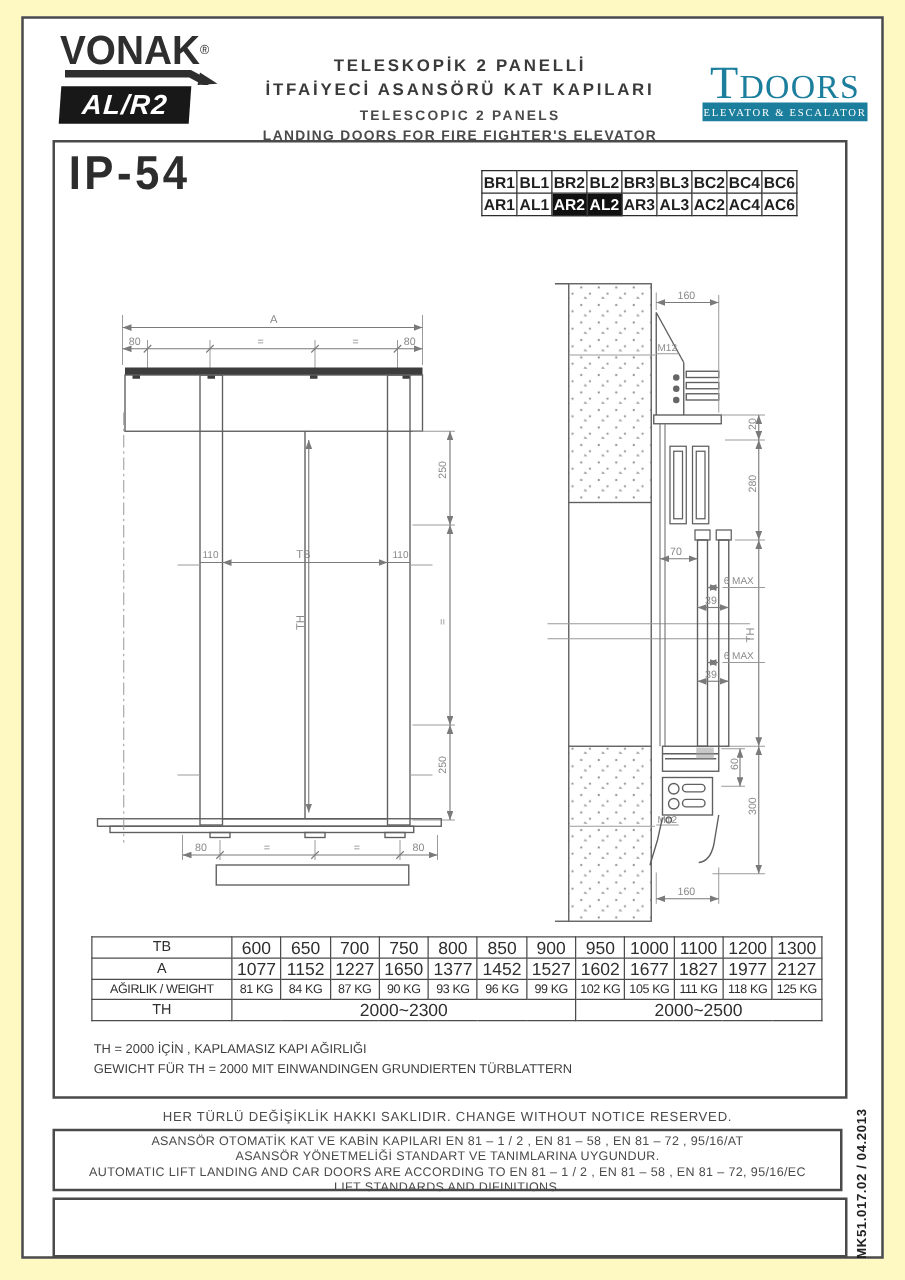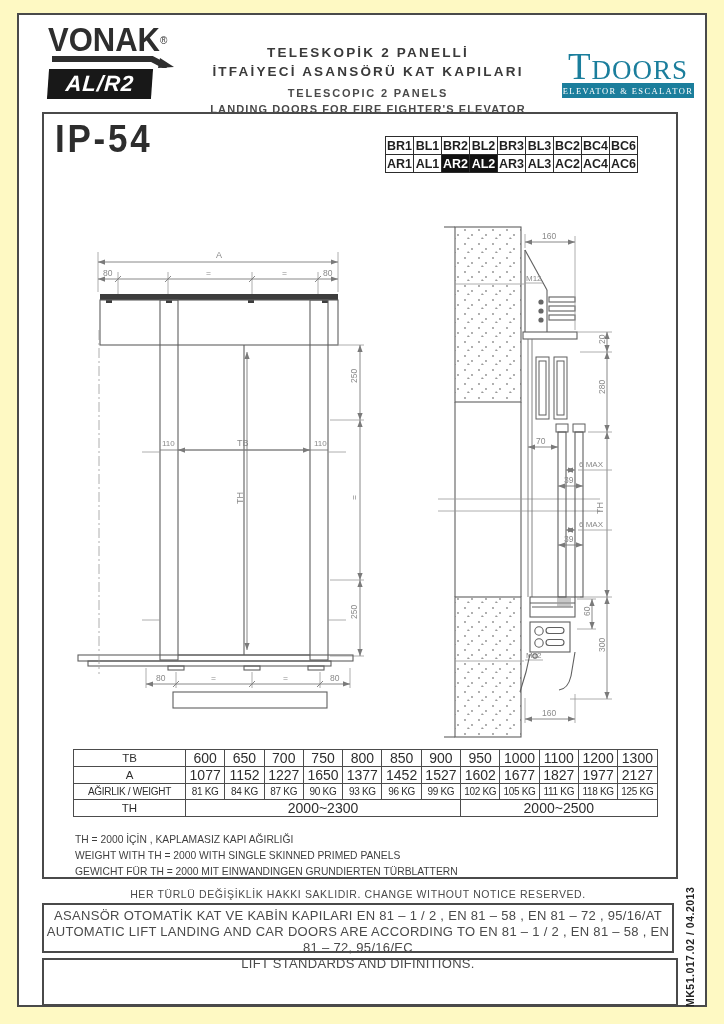--- a/index.html
+++ b/index.html
@@ -48,21 +48,21 @@
                  font-size:14px;color:#2e2e2e;padding:0;overflow:hidden;white-space:nowrap;}
   .spec-table td.row-header{font-size:11.5px;}
   .spec-table td.small-header{font-size:6.6px;letter-spacing:0;}
   .spec-table tr.small-cells td{font-size:10px;letter-spacing:-0.3px;}
   .notes{position:absolute;left:75px;top:820px;font-size:10.3px;color:#3f3f3f;line-height:1.55;margin-top:12px;}
 
   
   .notice{position:absolute;left:42px;top:888px;width:632px;text-align:center;
           font-size:10.5px;letter-spacing:0.6px;color:#4a4a4a;}
   .standards-box{position:absolute;left:42px;top:903px;width:632px;height:50px;
-                 border:2px solid #4a4a4a;text-align:center;font-size:13px;color:#4a4a4a;
+                 border:2px solid #4a4a4a;text-align:center;font-size:10px;color:#4a4a4a;
                  line-height:1.23;padding-top:3px;box-sizing:border-box;letter-spacing:0.3px;}
   .empty-box{position:absolute;left:42px;top:958px;width:632px;height:44px;border:2px solid #4a4a4a;}
   .doc-code{position:absolute;left:684px;top:845px;height:162px;width:18px;
             writing-mode:vertical-rl;transform:rotate(180deg);font-size:10.5px;
             font-weight:700;color:#222;letter-spacing:0.5px;}
 </style>
 </head>
 <body>
 
 <div class="page">
@@ -415,25 +415,25 @@
         <tr>
           <td class="row-header">TH</td>
           <td colspan="7">2000~2300</td>
           <td colspan="5">2000~2500</td>
         </tr>
       </tbody>
   </table>
 
   <div class="notes">
     <div>TH = 2000 İÇİN , KAPLAMASIZ KAPI AĞIRLIĞI</div>
-    <div>WEIGHT WITH TH = 2000 WITH SINGLE SKINNED PRIMED PANELS</div>
     <div>GEWICHT FÜR TH = 2000 MIT EINWANDINGEN GRUNDIERTEN TÜRBLATTERN</div>
   </div>
 
   <div class="notice">HER TÜRLÜ DEĞİŞİKLİK HAKKI SAKLIDIR.   CHANGE WITHOUT NOTICE RESERVED.</div>
   <div class="standards-box">
     <div>ASANSÖR OTOMATİK KAT VE KABİN KAPILARI EN 81 – 1 / 2 , EN 81 – 58 , EN 81 – 72 , 95/16/AT</div>
+    <div>ASANSÖR YÖNETMELİĞİ STANDART VE TANIMLARINA UYGUNDUR.</div>
     <div>AUTOMATIC LIFT LANDING AND CAR DOORS ARE ACCORDING TO EN 81 – 1 / 2 , EN 81 – 58 , EN 81 – 72, 95/16/EC</div>
     <div>LIFT STANDARDS AND DIFINITIONS.</div>
   </div>
   <div class="empty-box"></div>
   <div class="doc-code">MK51.017.02 / 04.2013</div>
 </div>
 
 </body></html>

